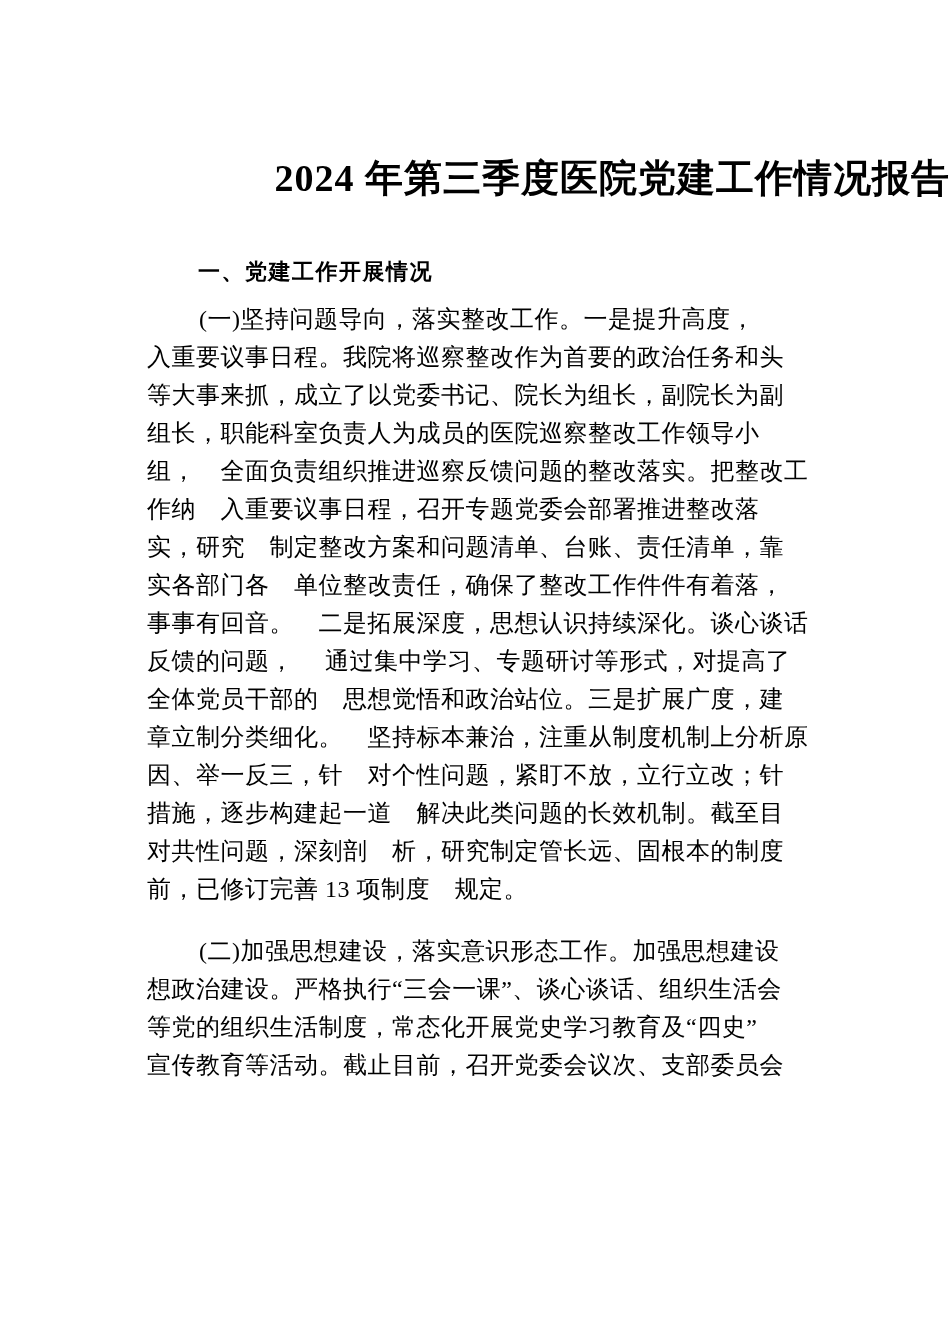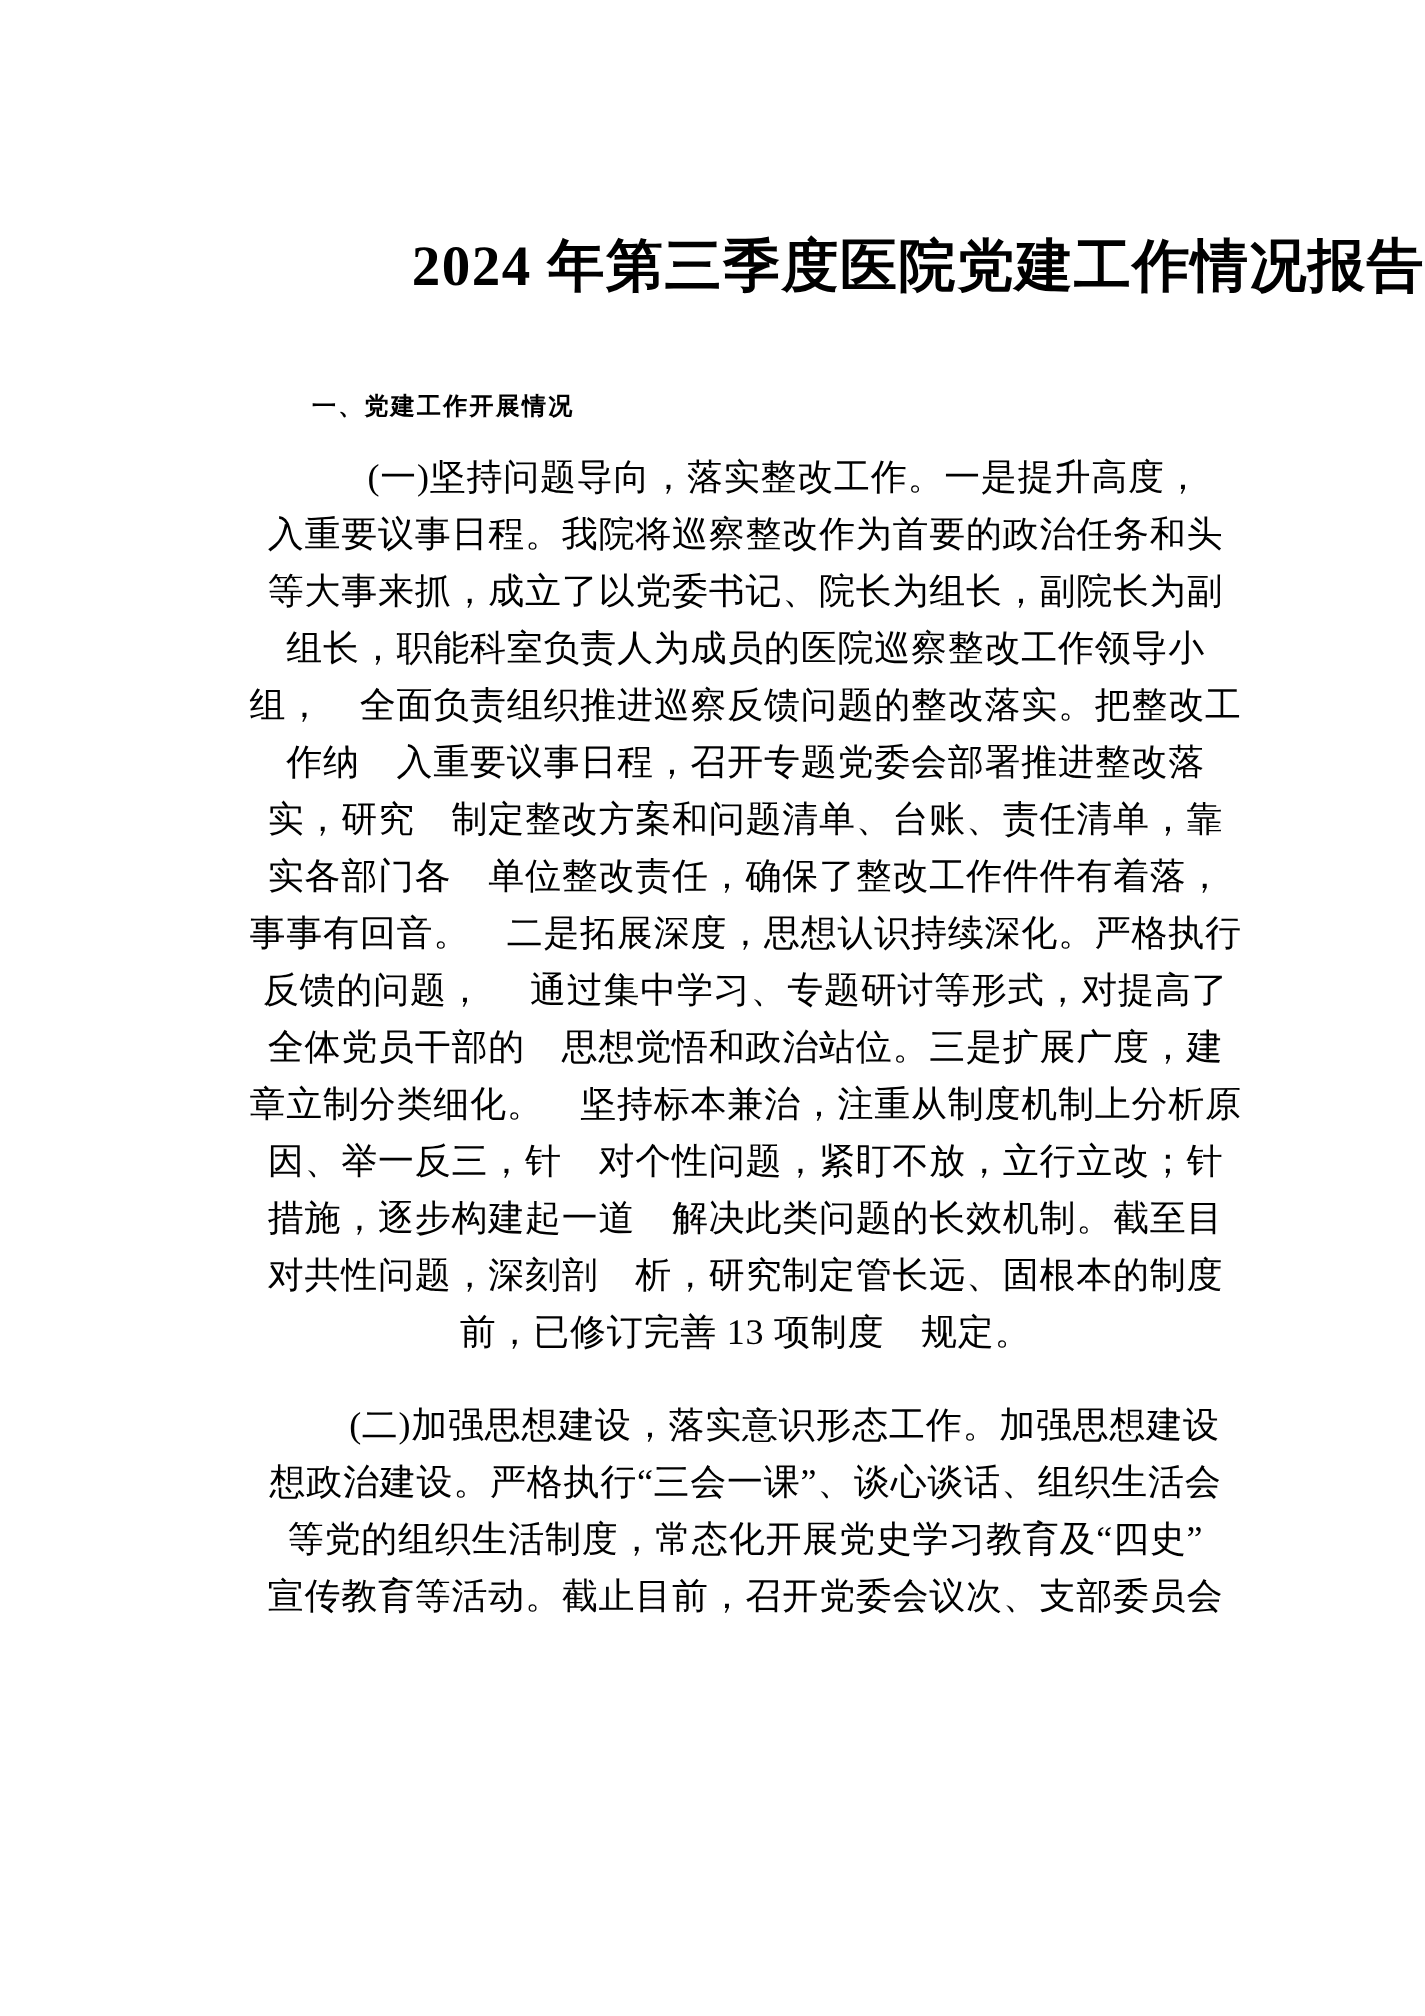--- a/index.html
+++ b/index.html
@@ -26,44 +26,43 @@
     font-size: 38px;
     line-height: 50px;
     font-weight: 700;
     letter-spacing: 1px;
     font-family: "Liberation Serif", "DejaVu Serif", serif;
     white-space: pre;
   }
   .section-heading {
     position: absolute;
     top: 255px;
-    left: 208px;
+    left: 198px;
     margin: 0;
-    font-size: 16px;
+    font-size: 22px;
     line-height: 34px;
     font-weight: 700;
     letter-spacing: 1.5px;
     font-family: "Liberation Sans", "DejaVu Sans", sans-serif;
     white-space: pre;
   }
   .paragraph {
     position: absolute;
     left: 147px;
     width: 700px;
   }
   .paragraph-1 { top: 300px; }
   .paragraph-2 { top: 932px; }
   .doc-line {
     height: 38px;
     line-height: 38px;
     font-size: 24px;
     letter-spacing: 0.5px;
     white-space: pre;
     font-family: "Liberation Serif", "DejaVu Serif", serif;
-    text-align: center;
   }
   .paragraph .doc-line:first-child {
     padding-left: 52px;
   }
 </style>
 </head>
 <body>
 
 <div class="page">
   <h1 class="doc-title">2024 年第三季度医院党建工作情况报告</h1>
@@ -72,21 +71,21 @@
 
   <div class="paragraph paragraph-1">
       <div class="doc-line">(一)坚持问题导向，落实整改工作。一是提升高度，</div>
       <div class="doc-line">入重要议事日程。我院将巡察整改作为首要的政治任务和头</div>
       <div class="doc-line">等大事来抓，成立了以党委书记、院长为组长，副院长为副</div>
       <div class="doc-line">组长，职能科室负责人为成员的医院巡察整改工作领导小</div>
       <div class="doc-line">组，　全面负责组织推进巡察反馈问题的整改落实。把整改工</div>
       <div class="doc-line">作纳　入重要议事日程，召开专题党委会部署推进整改落</div>
       <div class="doc-line">实，研究　制定整改方案和问题清单、台账、责任清单，靠</div>
       <div class="doc-line">实各部门各　单位整改责任，确保了整改工作件件有着落，</div>
-      <div class="doc-line">事事有回音。　二是拓展深度，思想认识持续深化。严格执行</div>
+      <div class="doc-line">事事有回音。　二是拓展深度，思想认识持续深化。谈心谈话</div>
       <div class="doc-line">反馈的问题，　 通过集中学习、专题研讨等形式，对提高了</div>
       <div class="doc-line">全体党员干部的　思想觉悟和政治站位。三是扩展广度，建</div>
       <div class="doc-line">章立制分类细化。　坚持标本兼治，注重从制度机制上分析原</div>
       <div class="doc-line">因、举一反三，针　对个性问题，紧盯不放，立行立改；针</div>
       <div class="doc-line">措施，逐步构建起一道　解决此类问题的长效机制。截至目</div>
       <div class="doc-line">对共性问题，深刻剖　析，研究制定管长远、固根本的制度</div>
       <div class="doc-line">前，已修订完善 13 项制度　规定。</div>
     </div>
 
   <div class="paragraph paragraph-2">

